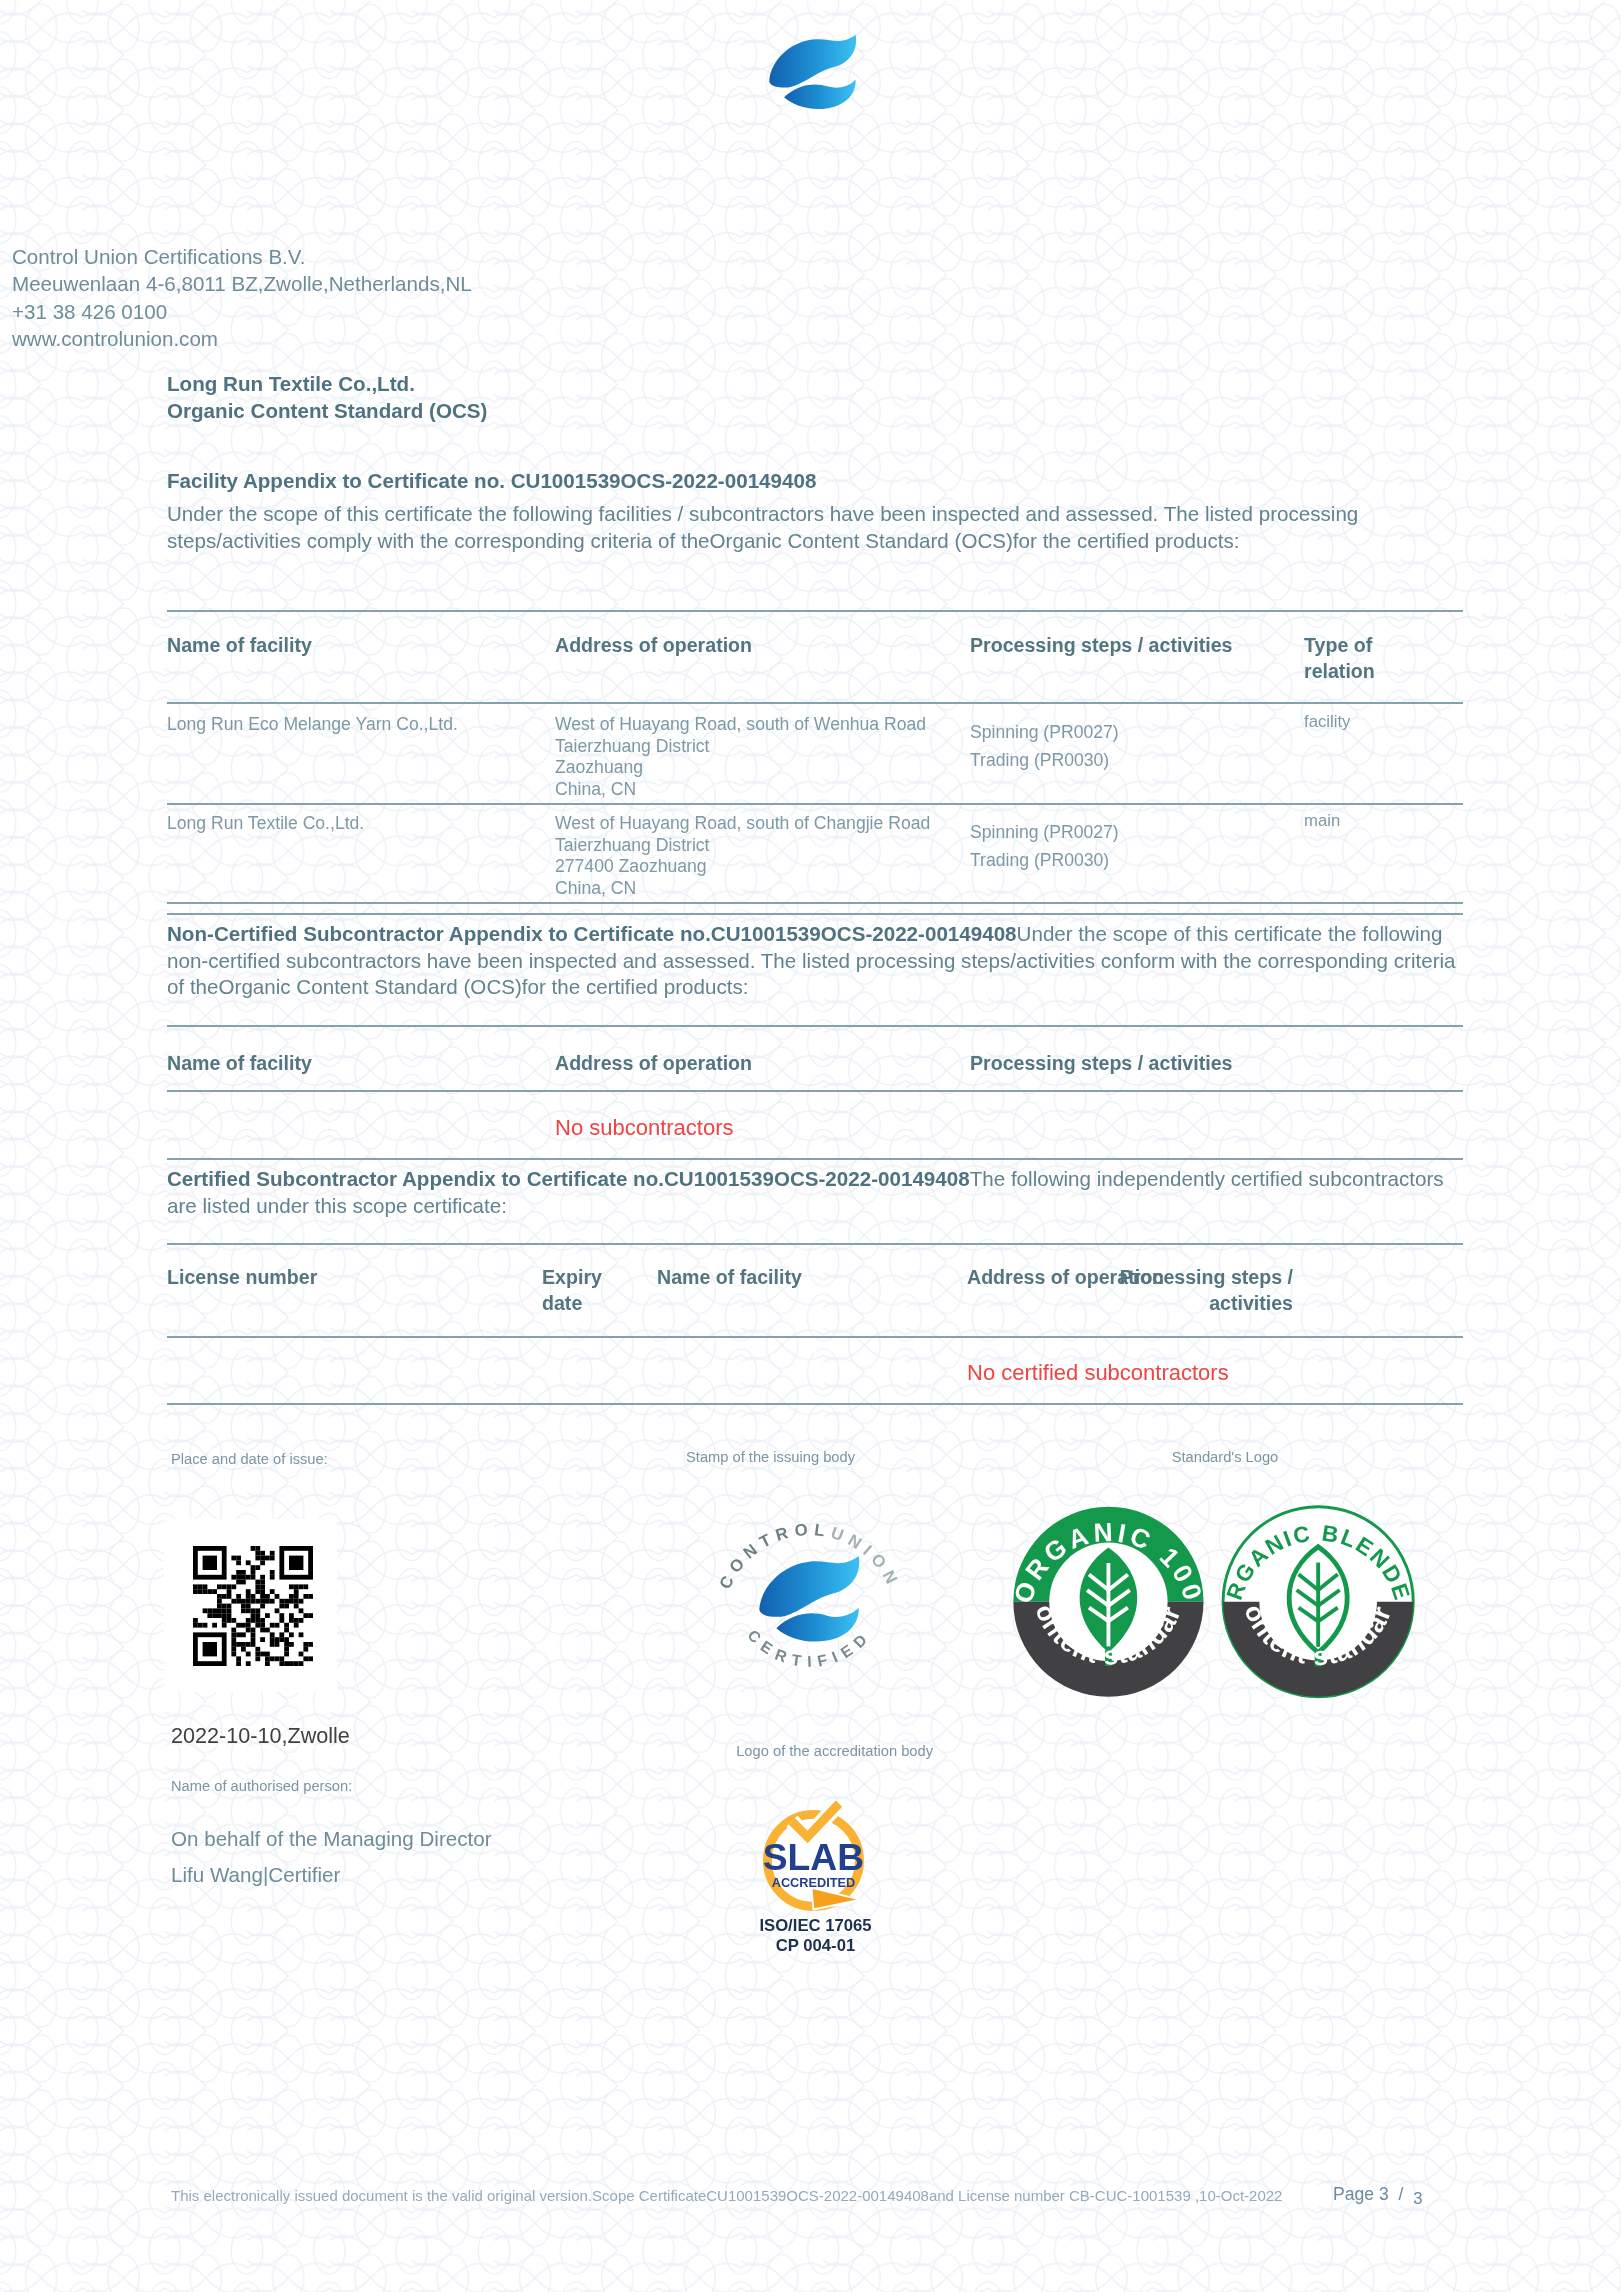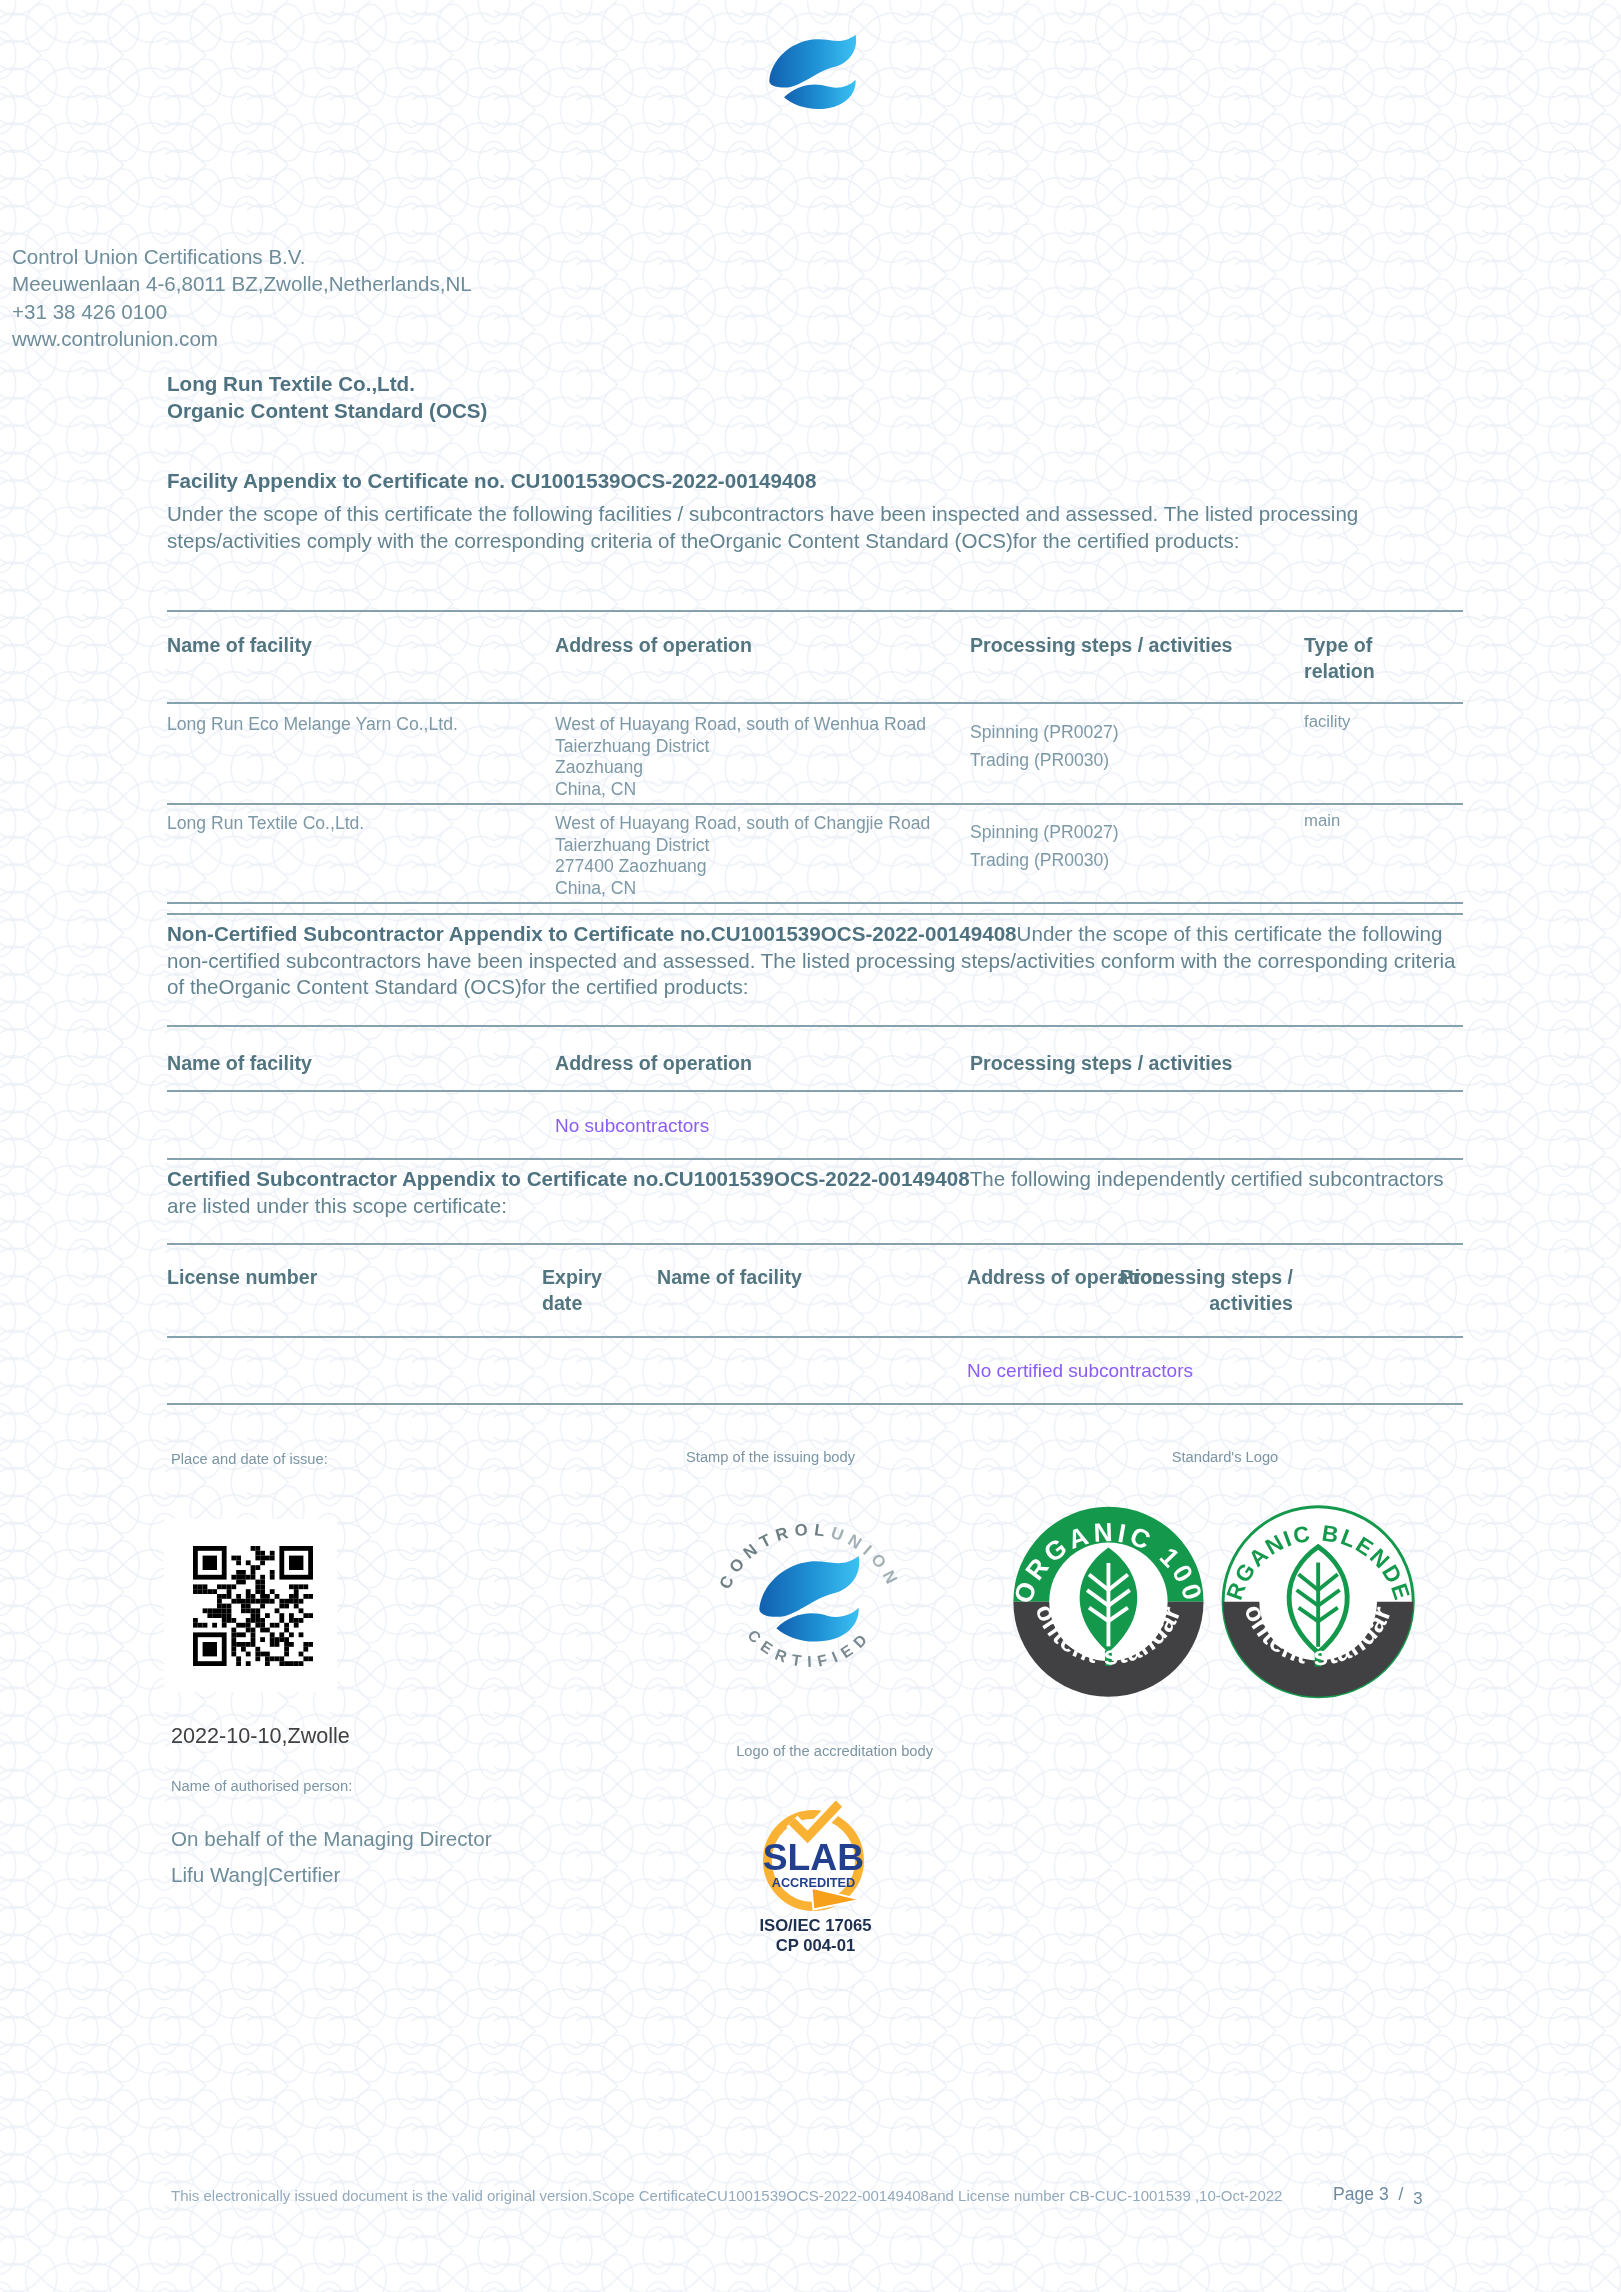--- a/index.html
+++ b/index.html
@@ -12,21 +12,21 @@
   .hdr-block{left:0;width:1621px;top:243px;font-size:20.6px;line-height:27.4px;color:#6e8d99;}
   .company{left:167px;top:371px;font-size:20.6px;line-height:26.5px;font-weight:bold;color:#4f7280;}
   .h-bold{font-weight:bold;color:#4f7280;}
   .h-reg{font-weight:normal;color:#62838f;}
   .sect-head{left:167px;width:1304px;font-size:20.6px;line-height:26.5px;}
   .intro{left:167px;top:501px;width:1304px;font-size:20.6px;line-height:26.5px;color:#62838f;}
   .rule{left:167px;width:1296px;height:2px;background:#85a1ad;z-index:2;position:absolute;}
   .th{font-size:19.6px;font-weight:bold;color:#53757f;line-height:25.5px;}
   .td{font-size:17.6px;color:#7e99a6;line-height:21.6px;}
   .td-sm{font-size:16.7px;color:#7e99a6;}
-  .empty-cell{font-size:19px;color:#8b5cf6;text-align:right;}
+  .empty-cell{font-size:22px;color:#ef4444;text-align:right;}
   .lbl{font-size:14.7px;color:#7b95a3;text-align:center;}
   .date-place{left:171px;top:1723px;font-size:21.6px;color:#404040;}
   .sign{left:171px;font-size:20.6px;color:#6e8d99;}
   .footer-text{left:171px;top:2182px;width:1186px;font-size:15px;line-height:27.4px;color:#94aabb;}
   .page-ind{left:1333px;top:2184px;font-size:17.6px;color:#6d8aa0;}
   .page-ind .tot{display:inline-block;transform:translateY(3.9px);font-size:16.7px;}
   .qr-box{left:164px;top:1519px;width:173px;height:173px;background:#ffffff;z-index:2;}
   .iso-block{left:725px;top:1916px;width:181px;text-align:center;z-index:2;
              font-size:16.7px;font-weight:bold;color:#1e3050;line-height:19.6px;
              font-family:"Liberation Sans",sans-serif;}

